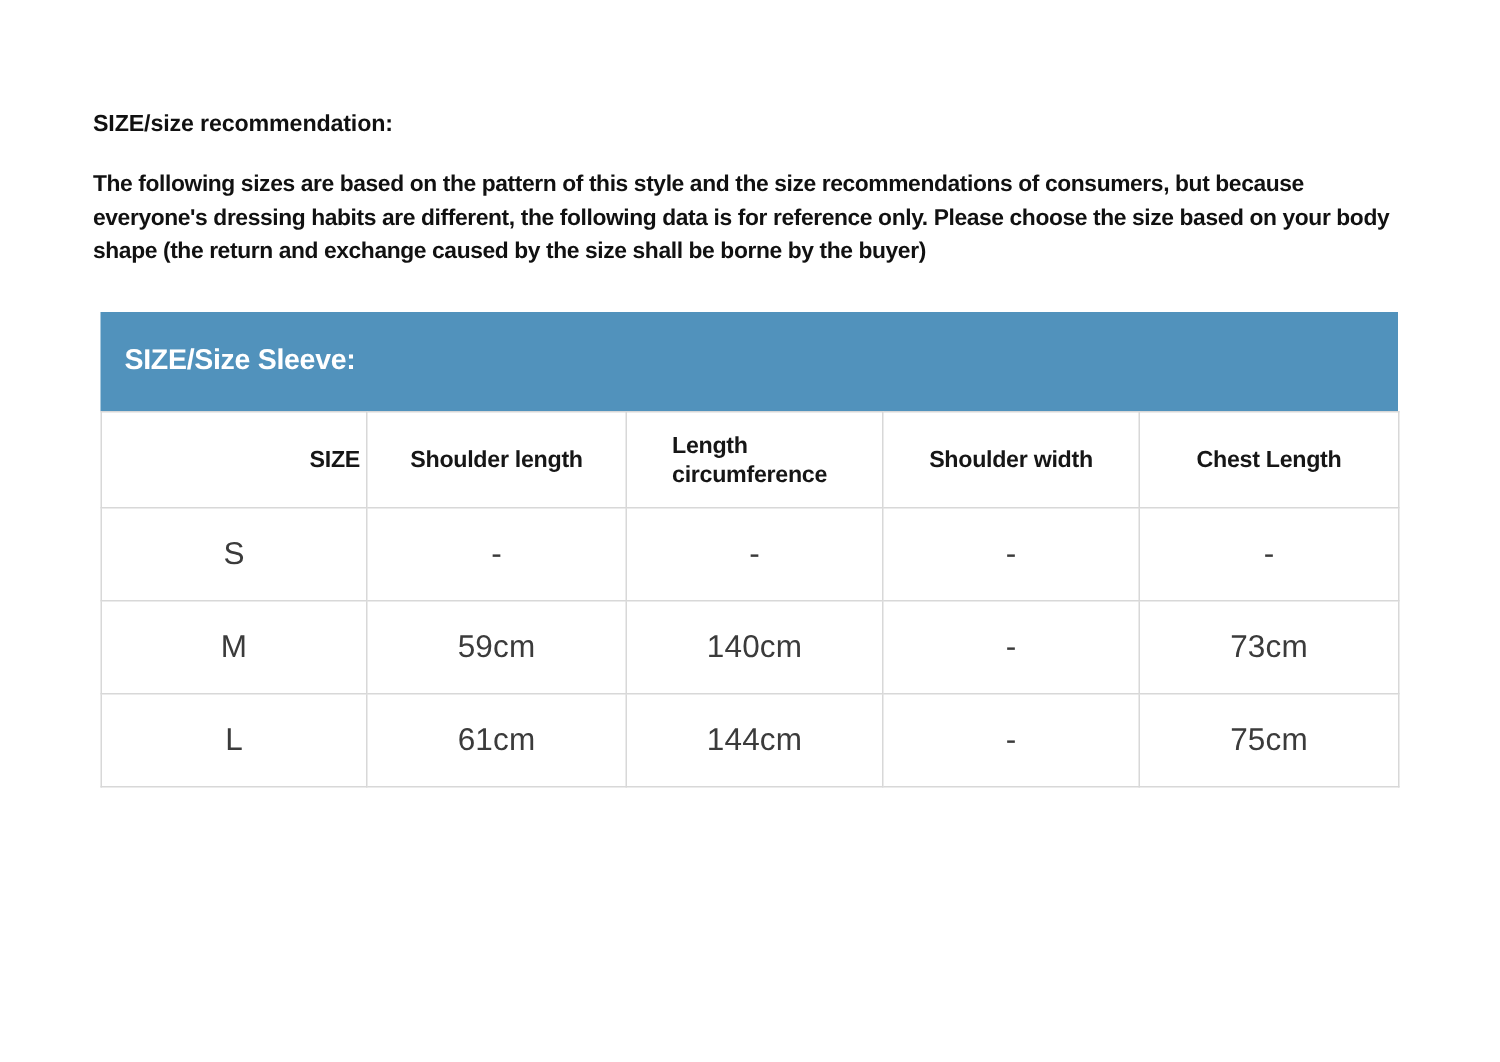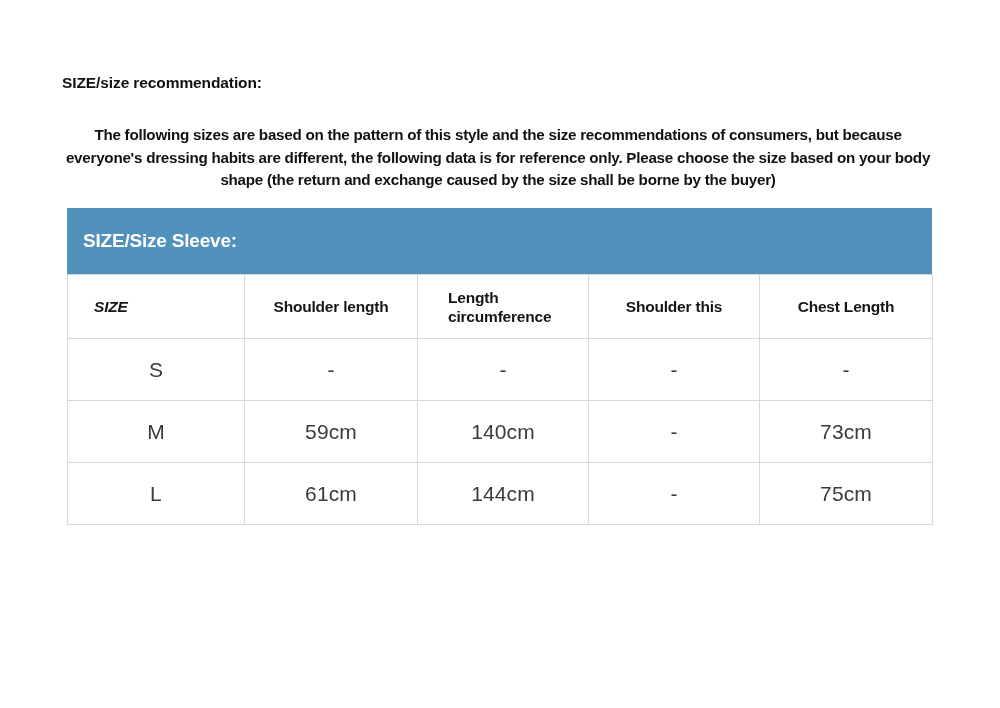--- a/index.html
+++ b/index.html
@@ -28,28 +28,27 @@
     top: 74px;
     font-size: 15.5px;
     font-weight: bold;
     letter-spacing: -0.1px;
     color: #111111;
   }
 
   .intro-paragraph {
     position: absolute;
     left: 62px;
-    top: 124px;
+    top: 112px;
     width: 872px;
     font-size: 15.2px;
     font-weight: bold;
     line-height: 22.5px;
     letter-spacing: -0.25px;
     color: #111111;
-    text-align: center;
   }
 
   
   .size-table-wrap {
     position: absolute;
     left: 67px;
     top: 208px;
     width: 865px;
   }
 
@@ -91,23 +90,22 @@
     height: 64px;
     font-size: 15.5px;
     font-weight: bold;
     color: #161616;
     letter-spacing: -0.2px;
     vertical-align: middle;
     text-align: center;
     padding: 0 4px;
   }
   table.size-table thead th.left-head {
-    text-align: left;
+    text-align: right;
     padding-left: 26px;
-    font-style: italic;
   }
   table.size-table thead th.chest-head {
     text-align: left;
     padding-left: 30px;
     line-height: 19px;
   }
 
   table.size-table tbody td {
     height: 62px;
     font-size: 21px;
@@ -143,21 +141,21 @@
         <col class="c-len">
         <col class="c-chest">
         <col class="c-should">
         <col class="c-sleeve">
       </colgroup>
       <thead>
         <tr>
           <th class="left-head">SIZE</th>
           <th>Shoulder length</th>
           <th class="chest-head">Length circumference</th>
-          <th>Shoulder this</th>
+          <th>Shoulder width</th>
           <th>Chest Length</th>
         </tr>
       </thead>
       <tbody>
         <tr>
           <td class="size-cell">S</td>
           <td>-</td>
           <td>-</td>
           <td>-</td>
           <td>-</td>

